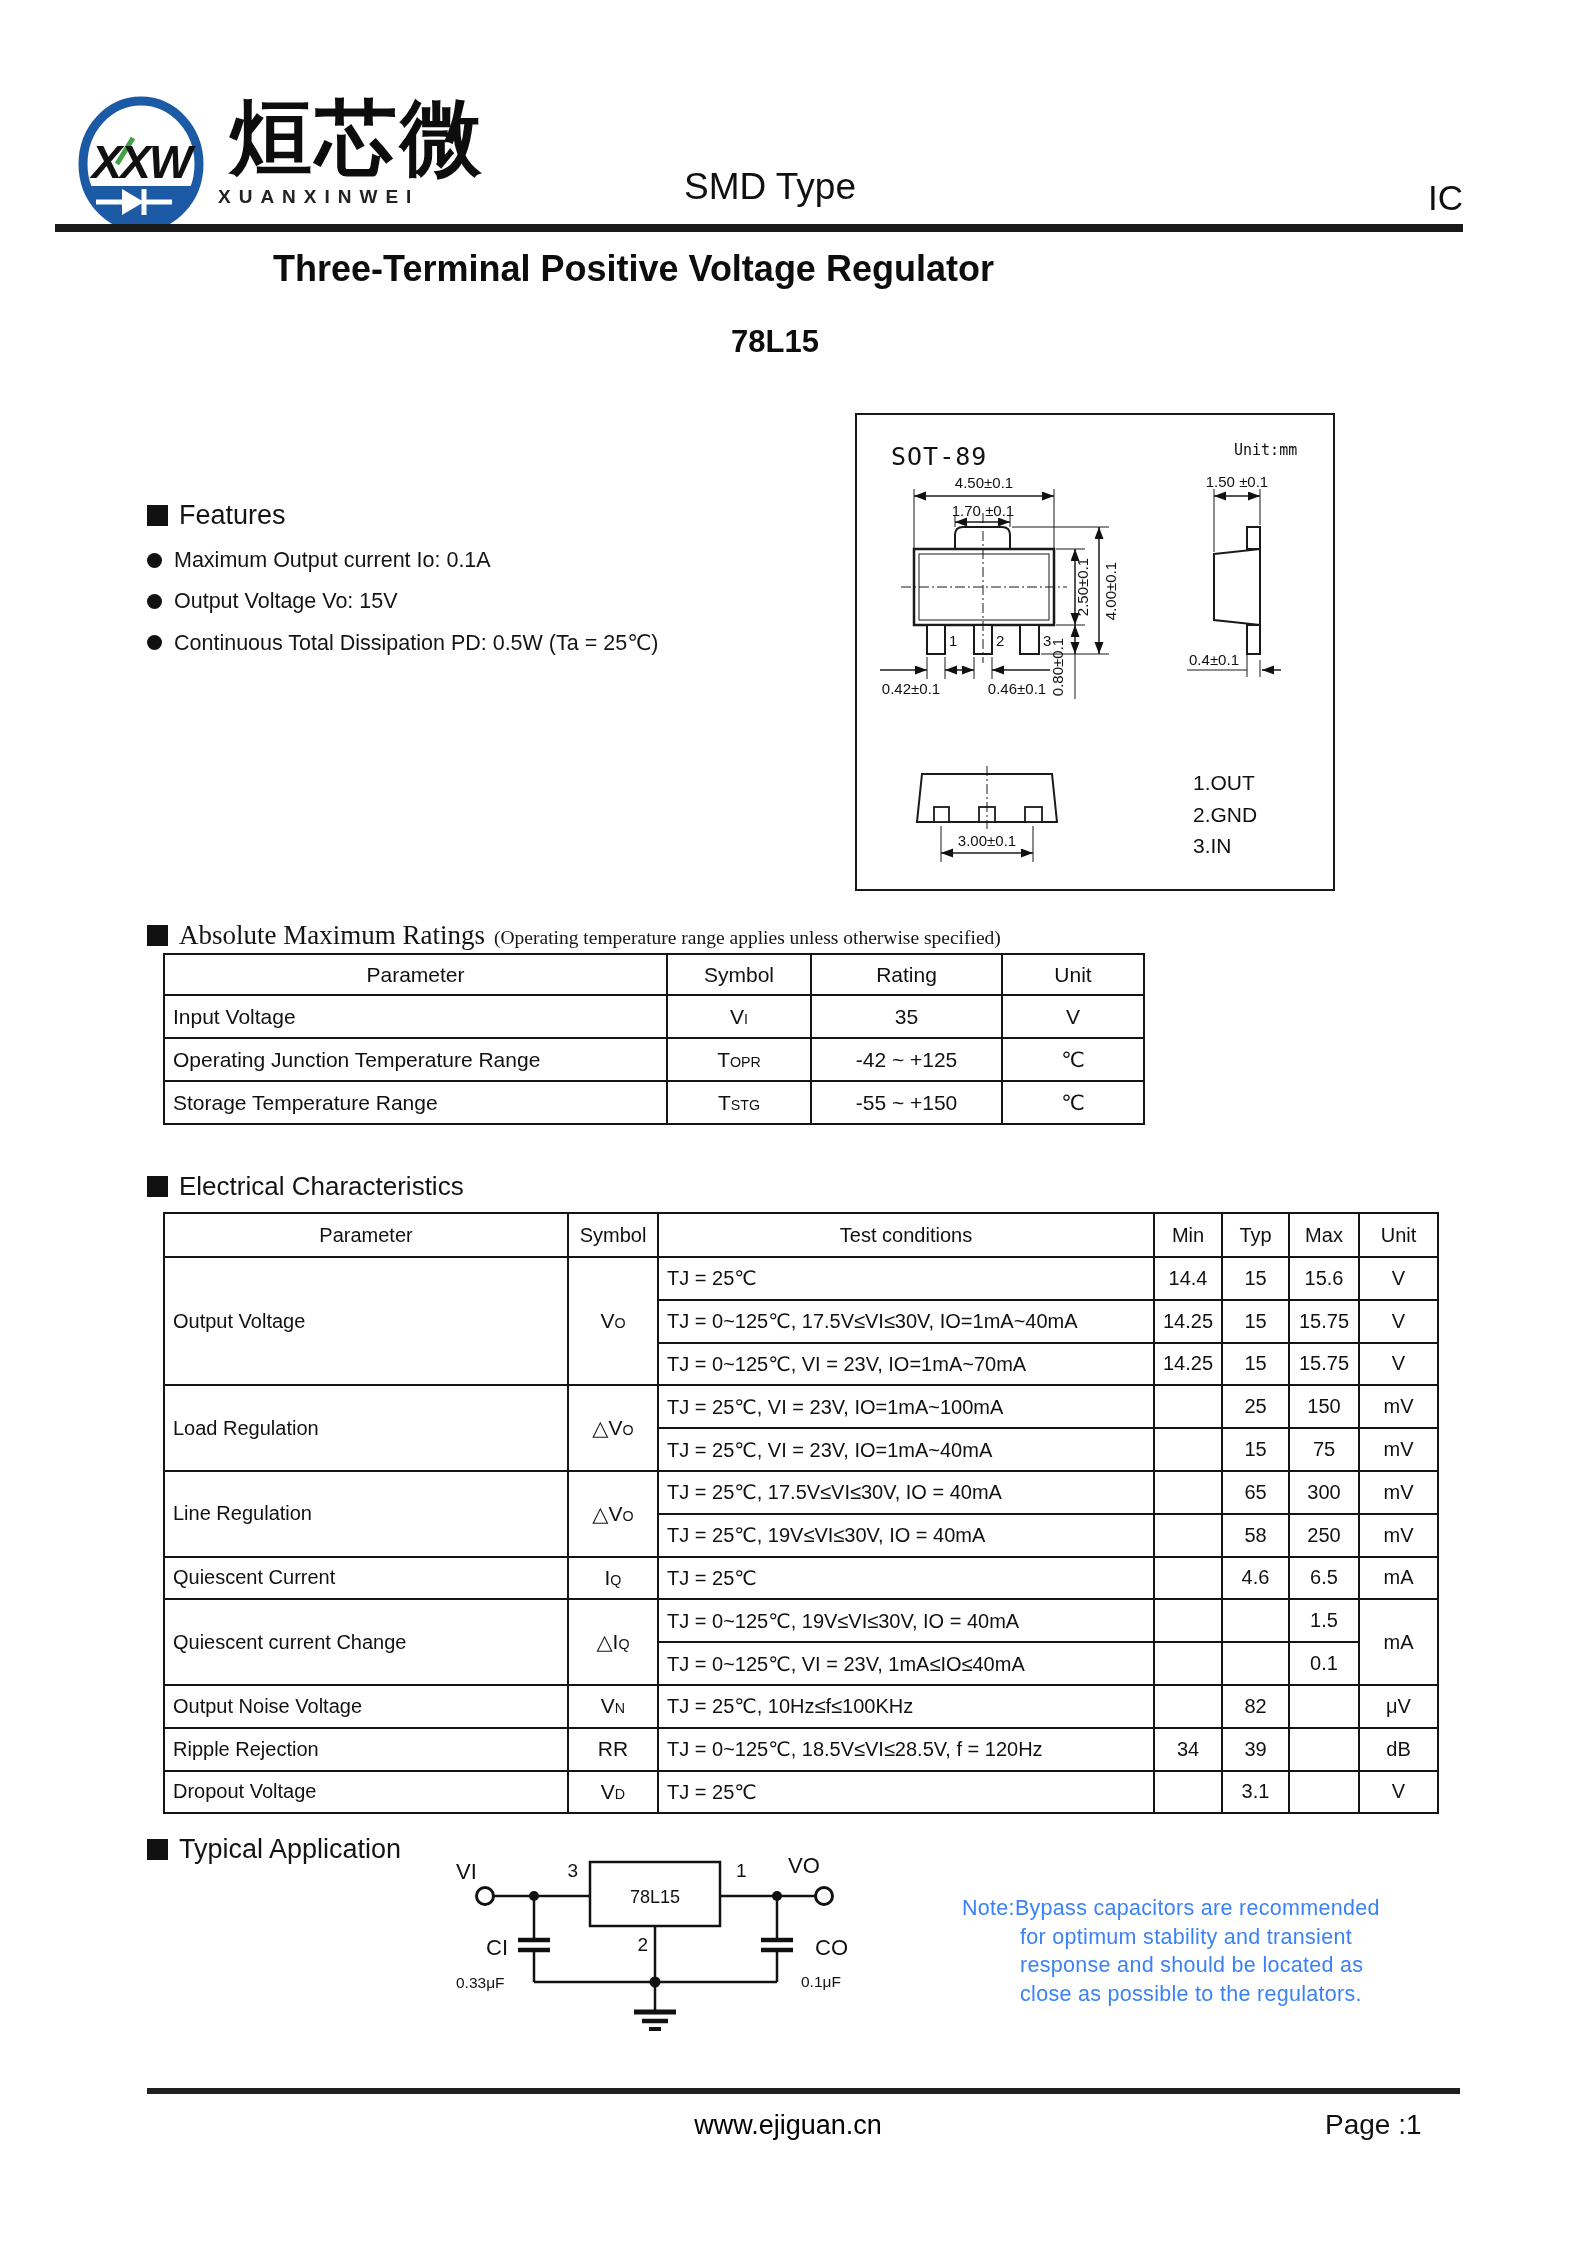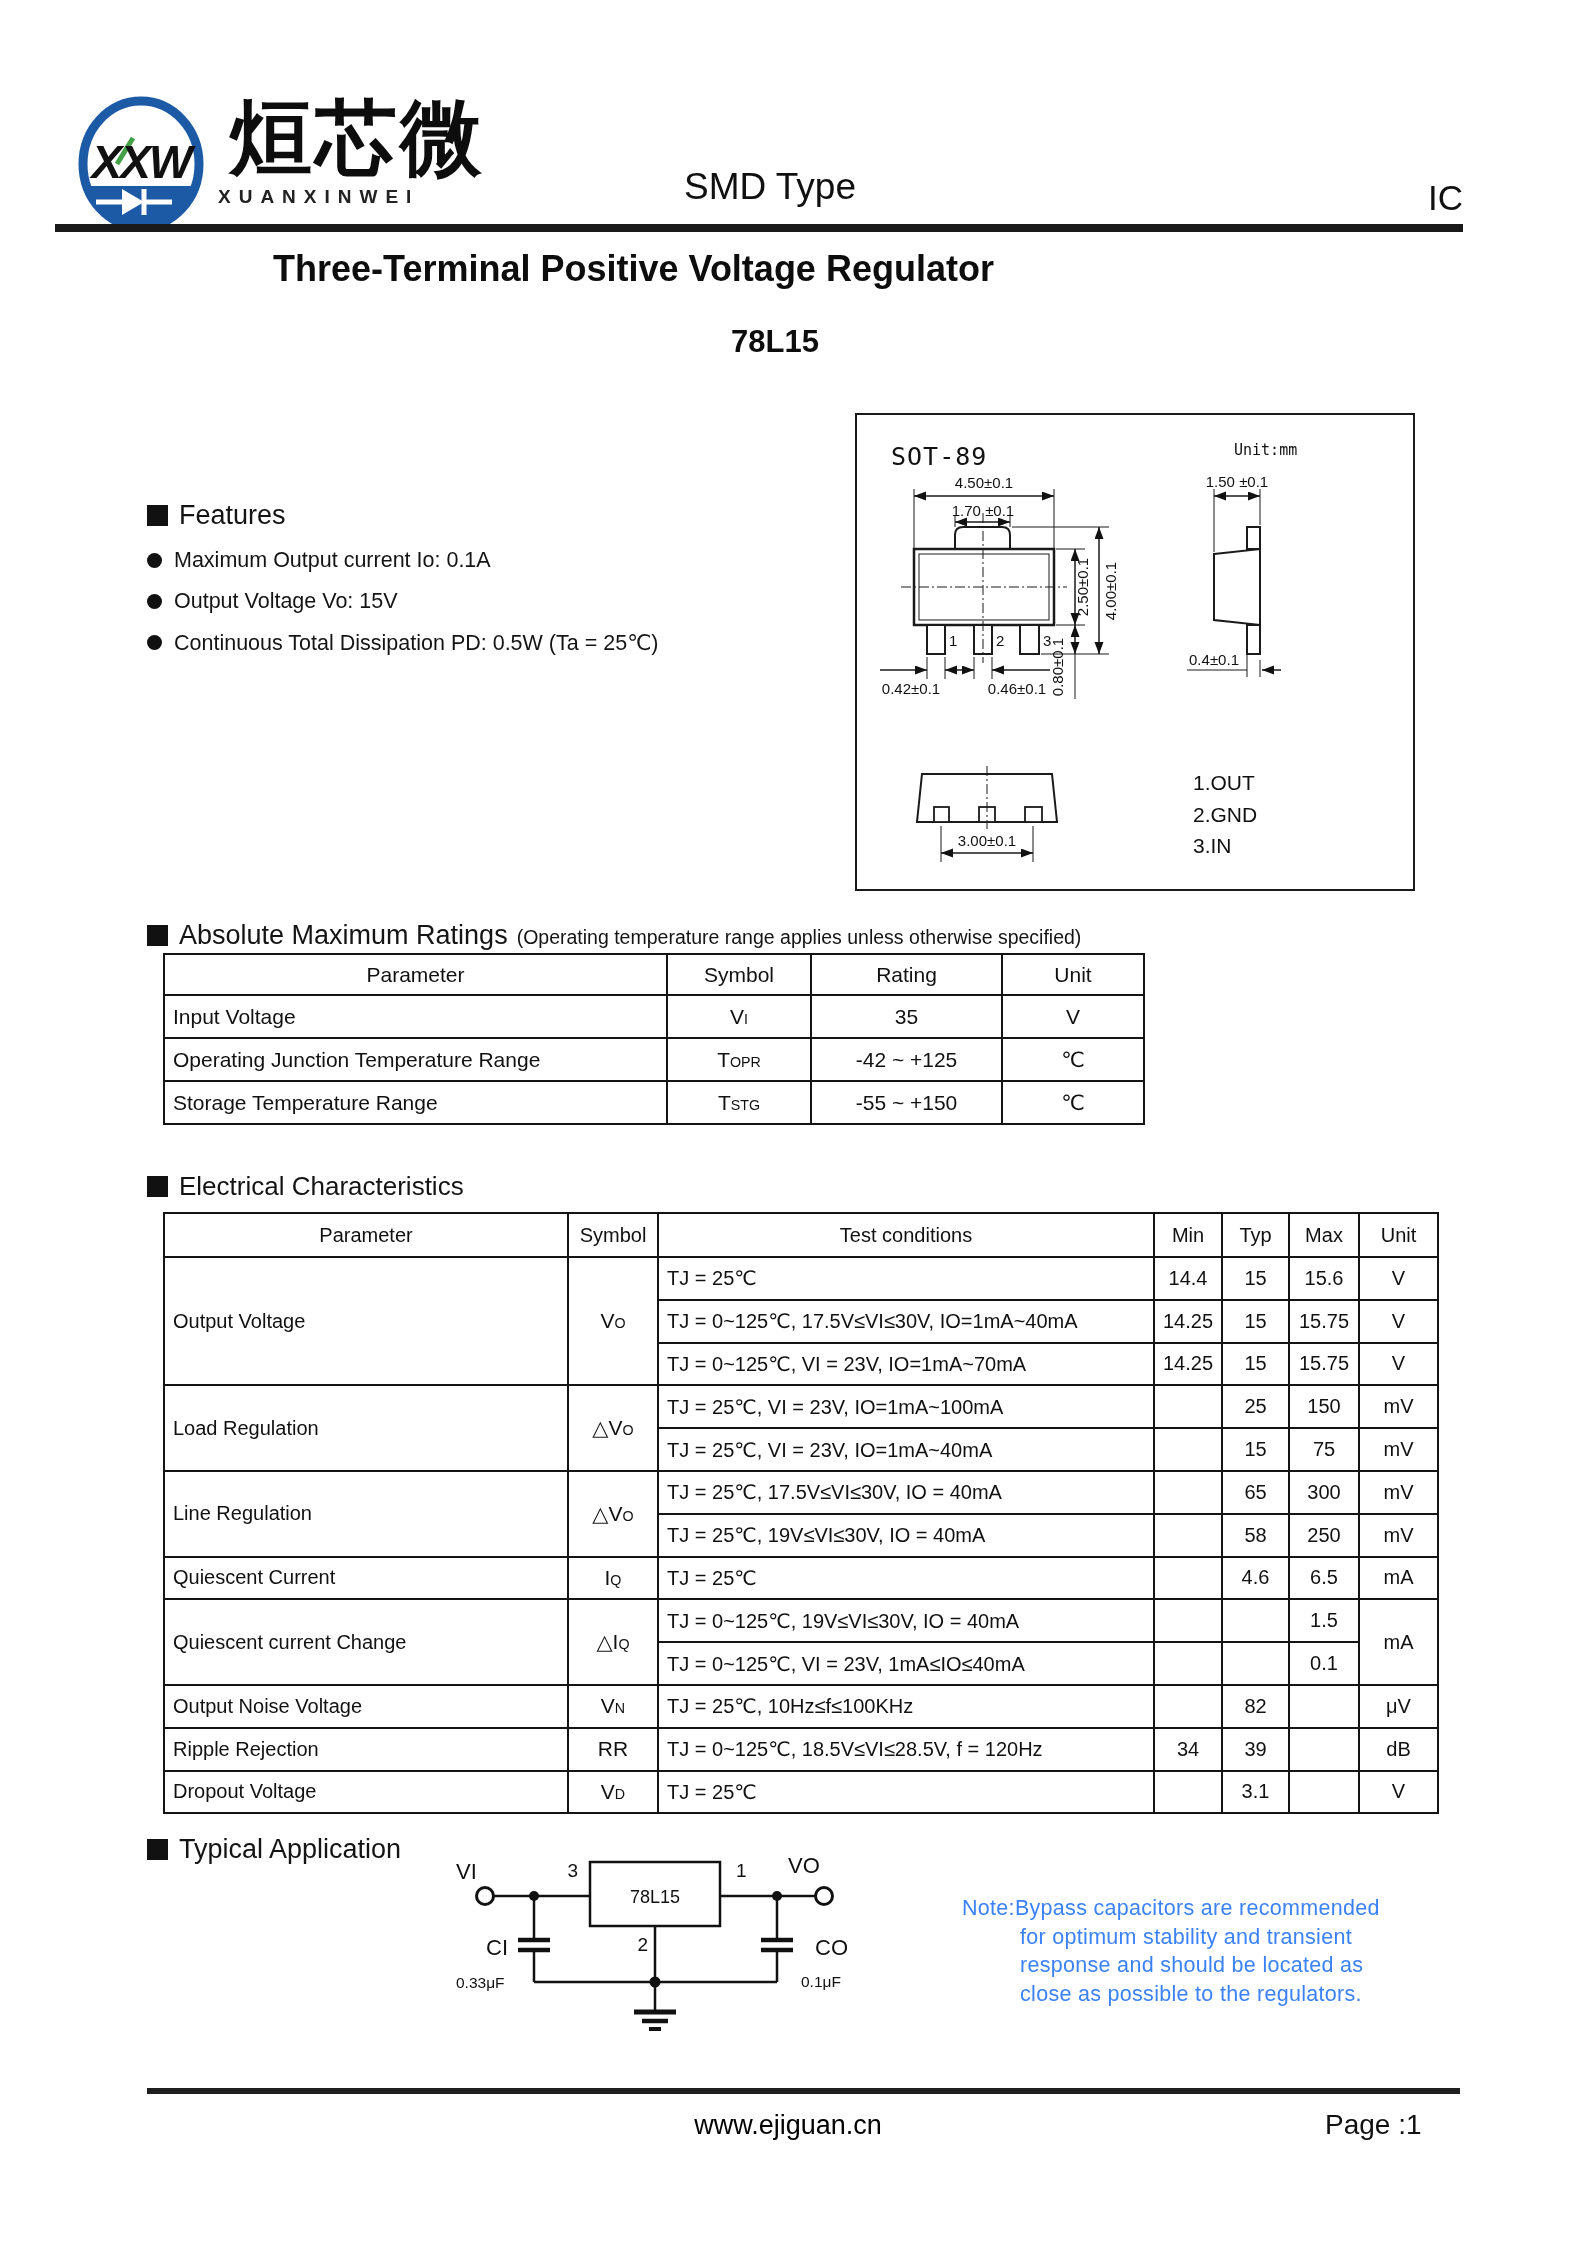--- a/index.html
+++ b/index.html
@@ -24,21 +24,21 @@
   .sq{width:21px;height:21px;background:#111;margin-right:11px;flex:0 0 auto;}
   .sec-head .t{font-size:27px;color:#141414;text-align:center;}
   .sec-head .n{font-size:19.5px;color:#141414;margin-left:9px;padding-top:4px;}
   .sec-head .n2{font-size:24.5px;color:#141414;margin-left:6px;}
   
   .features{position:absolute;left:147px;top:540px;}
   .feat-row{display:flex;align-items:center;height:41px;}
   .dot{width:15px;height:15px;border-radius:50%;background:#111;margin-right:12px;flex:0 0 auto;}
   .feat-row .ft{font-size:21.5px;color:#141414;}
   
-  .pkg-box{position:absolute;left:855px;top:413px;width:560px;height:478px;border:2px solid #1a1a1a;box-sizing:border-box;}
+  .pkg-box{position:absolute;left:855px;top:413px;width:480px;height:478px;border:2px solid #1a1a1a;box-sizing:border-box;}
   svg text{font-family:"Liberation Sans","DejaVu Sans",sans-serif;fill:#111;}
   svg text.mono{font-family:"DejaVu Sans Mono",monospace;}
   
   table{border-collapse:collapse;table-layout:fixed;position:absolute;background:#fff;}
   td,th{border:2.5px solid #141414;font-weight:normal;overflow:hidden;}
   .amr{left:163px;top:953px;width:980px;font-size:21px;}
   .amr th{height:37px;}
   .amr td{height:39px;}
   .ec{left:163px;top:1212px;width:1274px;font-size:20px;}
   .ec th{height:40px;font-size:20px;}
@@ -196,21 +196,21 @@
         <line x1="84" y1="438" x2="176" y2="438" stroke-width="1.5" marker-start="url(#as)" marker-end="url(#ae)"></line>
       </g>
       <text x="130" y="431" text-anchor="middle" font-size="15">3.00±0.1</text>
 
       <text x="336" y="375" font-size="21">1.OUT</text>
       <text x="336" y="407" font-size="21">2.GND</text>
       <text x="336" y="438" font-size="21">3.IN</text>
     </svg>
   </div>
 
-  <div class="sec-head" style="left:147px;top:920px;">
+  <div class="sec-head" style="left:147px;top:920px;font-family:Liberation Serif, serif;">
     <div class="sq"></div>
     <span class="t">Absolute Maximum Ratings</span>
     <span class="n">(Operating temperature range applies unless otherwise specified)</span>
   </div>
   <table class="amr">
     <colgroup>
         <col style="width:503px">
         <col style="width:144px">
         <col style="width:191px">
         <col style="width:142px">

